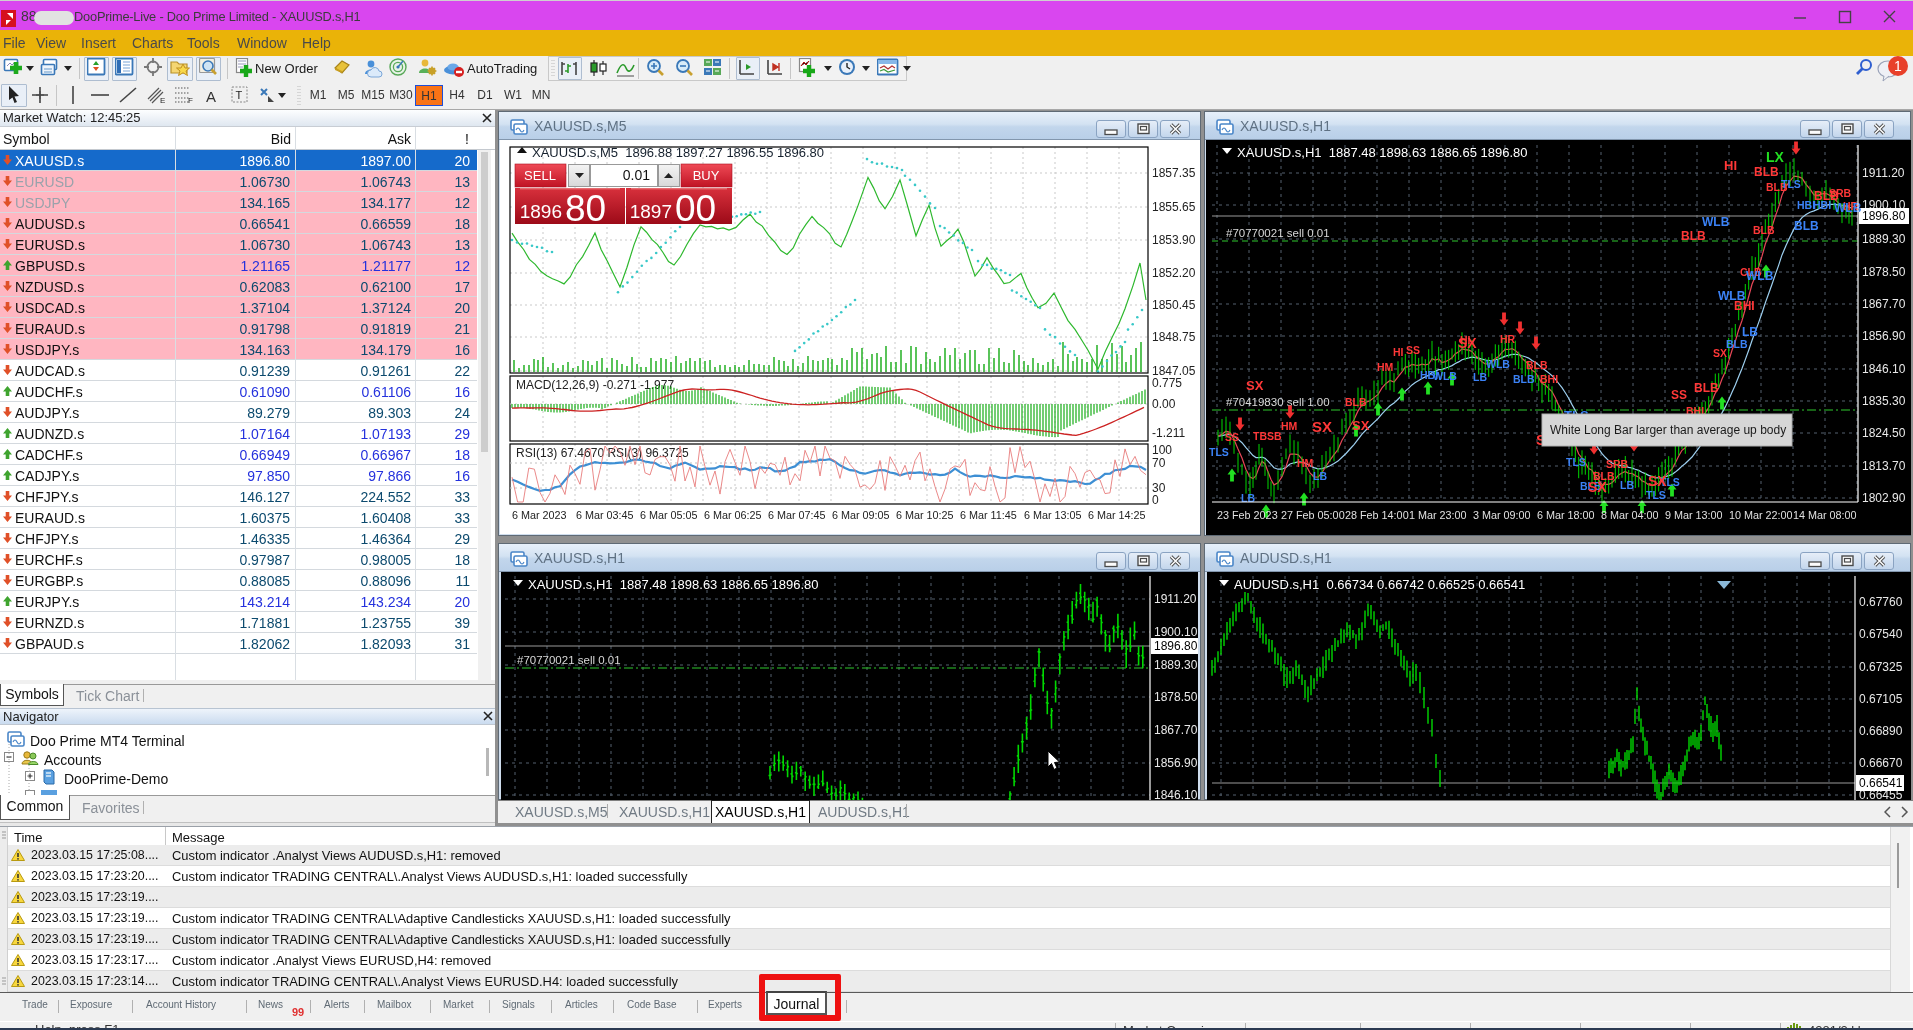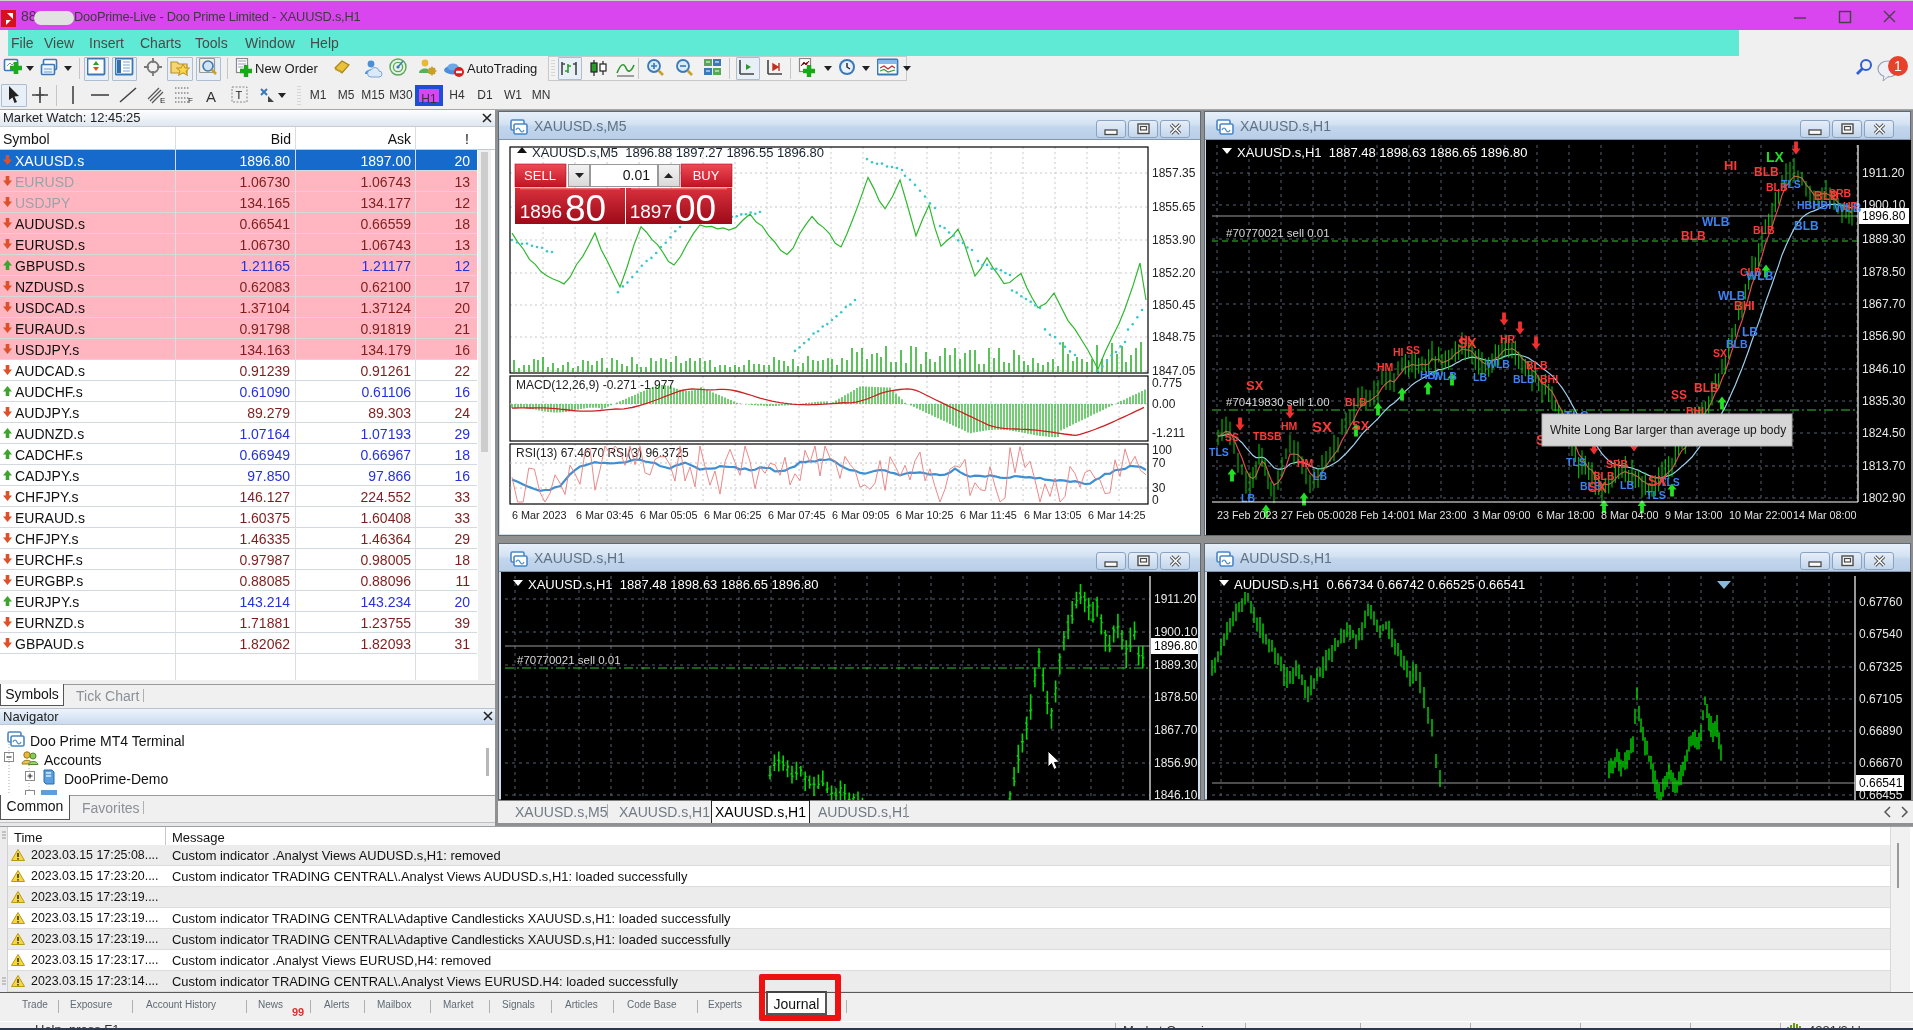--- a/index.html
+++ b/index.html
@@ -1,38 +1,38 @@
 <!DOCTYPE html>
 <html><head><meta charset="utf-8"><style>
 *{margin:0;padding:0;box-sizing:border-box}
 html,body{width:1913px;height:1030px;overflow:hidden;background:#f0f0f0;
  font-family:"Liberation Sans",sans-serif;-webkit-font-smoothing:antialiased}
 .abs{position:absolute}
 #titlebar{left:0;top:0;width:1913px;height:30px;background:#d946ef;border-top:1px solid #cfcfcf}
-#menubar{left:8px;top:30px;width:1731px;height:26px;background:#5eead4}
+#menubar{left:0;top:30px;width:1913px;height:26px;background:#eab308}
 .menuitem{position:absolute;top:5px;font-size:14px;color:#4a4a4a}
 #tb1{left:0;top:56px;width:1913px;height:26px;background:#f0f0f0}
 #tb2{left:0;top:82px;width:1913px;height:27px;background:#f0f0f0}
 #tbline{left:0;top:109px;width:1913px;height:2px;background:#a8a8a8}
 .vsep{position:absolute;top:2px;width:1px;height:21px;background:#c6c6c6}
 .pressed{position:absolute;border:1px solid #aebdd0;background:#e9eff7;border-radius:1px}
 .tbtxt{position:absolute;font-size:13px;color:#1a1a1a}
 .tf{position:absolute;top:3px;width:28px;height:21px;font-size:12px;color:#333;text-align:center;line-height:21px}
-.tfsel{border:4px solid #1d4ed8;background:#d946ef}
+.tfsel{border:1px solid #1d4ed8;background:#f97316}
 
 #mw{left:0;top:110px;width:495px;height:598px;background:#fff}
 #mwtitle{left:0;top:110px;width:495px;height:17px;background:linear-gradient(#fdfeff,#dfe7f0);
  border-bottom:1px solid #c8cdd4;font-size:13px;color:#222;padding-left:3px;line-height:16px}
 #mwhead{left:0;top:127px;width:495px;height:23px;background:#fff;border-bottom:1px solid #c4c9cf}
 .mwh{position:absolute;top:4px;font-size:14px;color:#111}
 .mwrow{position:absolute;left:0;width:477px;height:21px;border-bottom:1px solid #d4d9de;font-size:14px}
 .mwsym{position:absolute;left:15px;top:3px;color:#111}
 .mwv{position:absolute;top:3px;text-align:right}
 .cdiv{position:absolute;top:0;width:1px;height:598px;background:#d9dee3}
-.red{color:#7f1d1d}.blue{color:#2431dd}.gray{color:#9aa2ab}
+.red{color:#0c4a6e}.blue{color:#2431dd}.gray{color:#9aa2ab}
 .mwsel{background:#156ACB}.mwsel .mwsym,.mwsel .mwv{color:#fff}
 .pink{background:#FFB6C1}
 .arrow-dn{position:absolute;left:3px;top:5px;width:9px;height:10px;
  clip-path:polygon(30% 0,70% 0,70% 45%,100% 45%,50% 100%,0 45%,30% 45%);background:#e05028}
 .arrow-up{position:absolute;left:3px;top:5px;width:9px;height:10px;
  clip-path:polygon(50% 0,100% 55%,70% 55%,70% 100%,30% 100%,30% 55%,0 55%);background:#3fa42f}
 .wtab{position:absolute;background:#fff;border:1px solid #555;border-top:1px solid #444;font-size:14px;color:#111;text-align:center}
 .gtabtxt{position:absolute;font-size:14px;color:#8a9098}
 
 #navp{left:0;top:708px;width:495px;height:114px;background:#fff}

